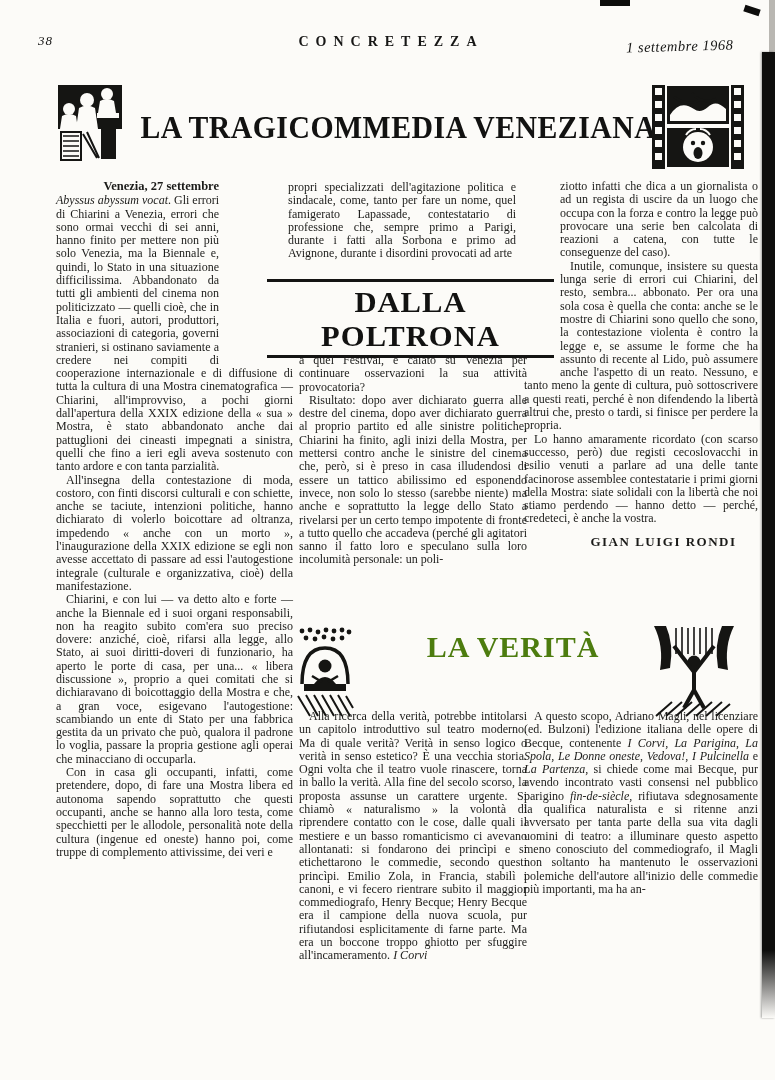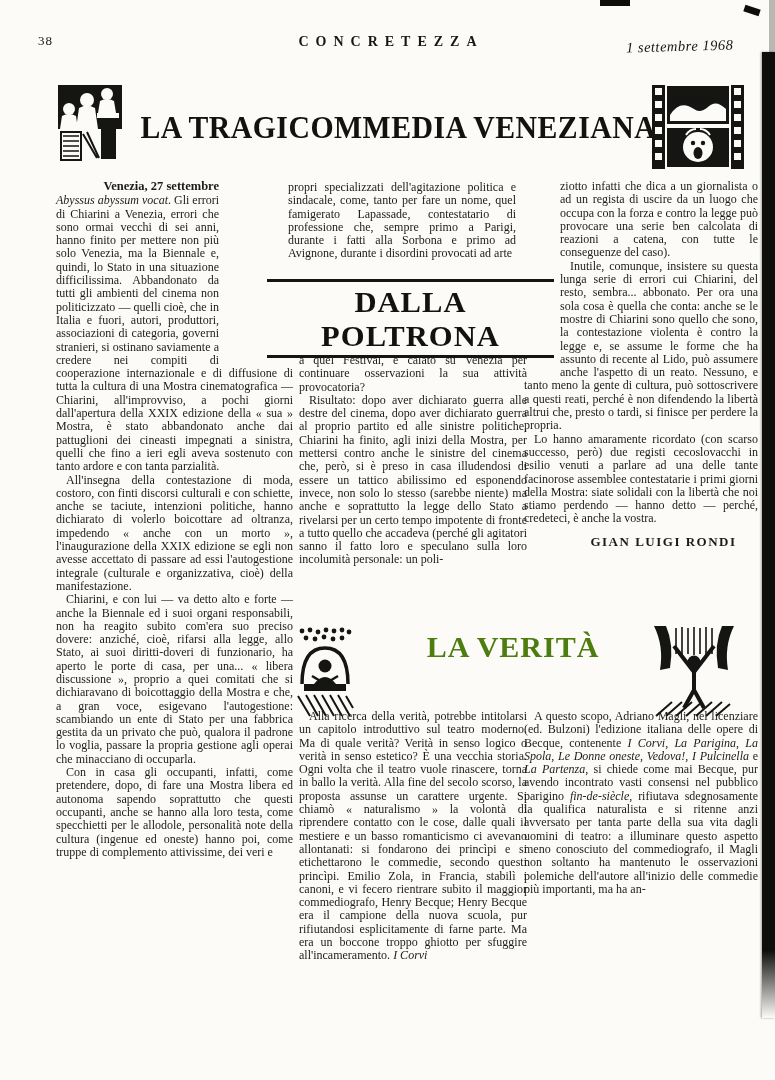--- a/index.html
+++ b/index.html
@@ -1,19 +1,19 @@
 <!DOCTYPE html>
 <html lang="it"><head>
 <meta charset="utf-8">
 <style>
   html,body{margin:0;padding:0;background:#e9e8e4;}
   .page{position:relative;width:775px;height:1080px;background:#fcfbf8;overflow:hidden;
         font-family:"Liberation Serif",serif;color:#171716;}
   
-  .page-number{position:absolute;left:38px;top:33px;font-size:13px;letter-spacing:1px;}
+  .page-number{position:absolute;left:38px;top:33px;font-size:13px;letter-spacing:1px;font-style:italic;}
   .masthead{position:absolute;left:0;right:0;top:34px;text-align:center;font-size:14px;
             letter-spacing:7px;font-weight:700;padding-left:7px;}
   .issue-date{position:absolute;right:42px;top:38px;font-style:italic;font-size:14.5px;
               transform:rotate(-1.6deg);letter-spacing:.5px;}
   
   .art1-title{position:absolute;left:130px;top:110px;width:520px;text-align:center;
               font-size:31px;font-weight:bold;letter-spacing:.5px;transform:scaleX(.96);
               color:#121211;white-space:nowrap;}
   .woodcut{position:absolute;}
   

